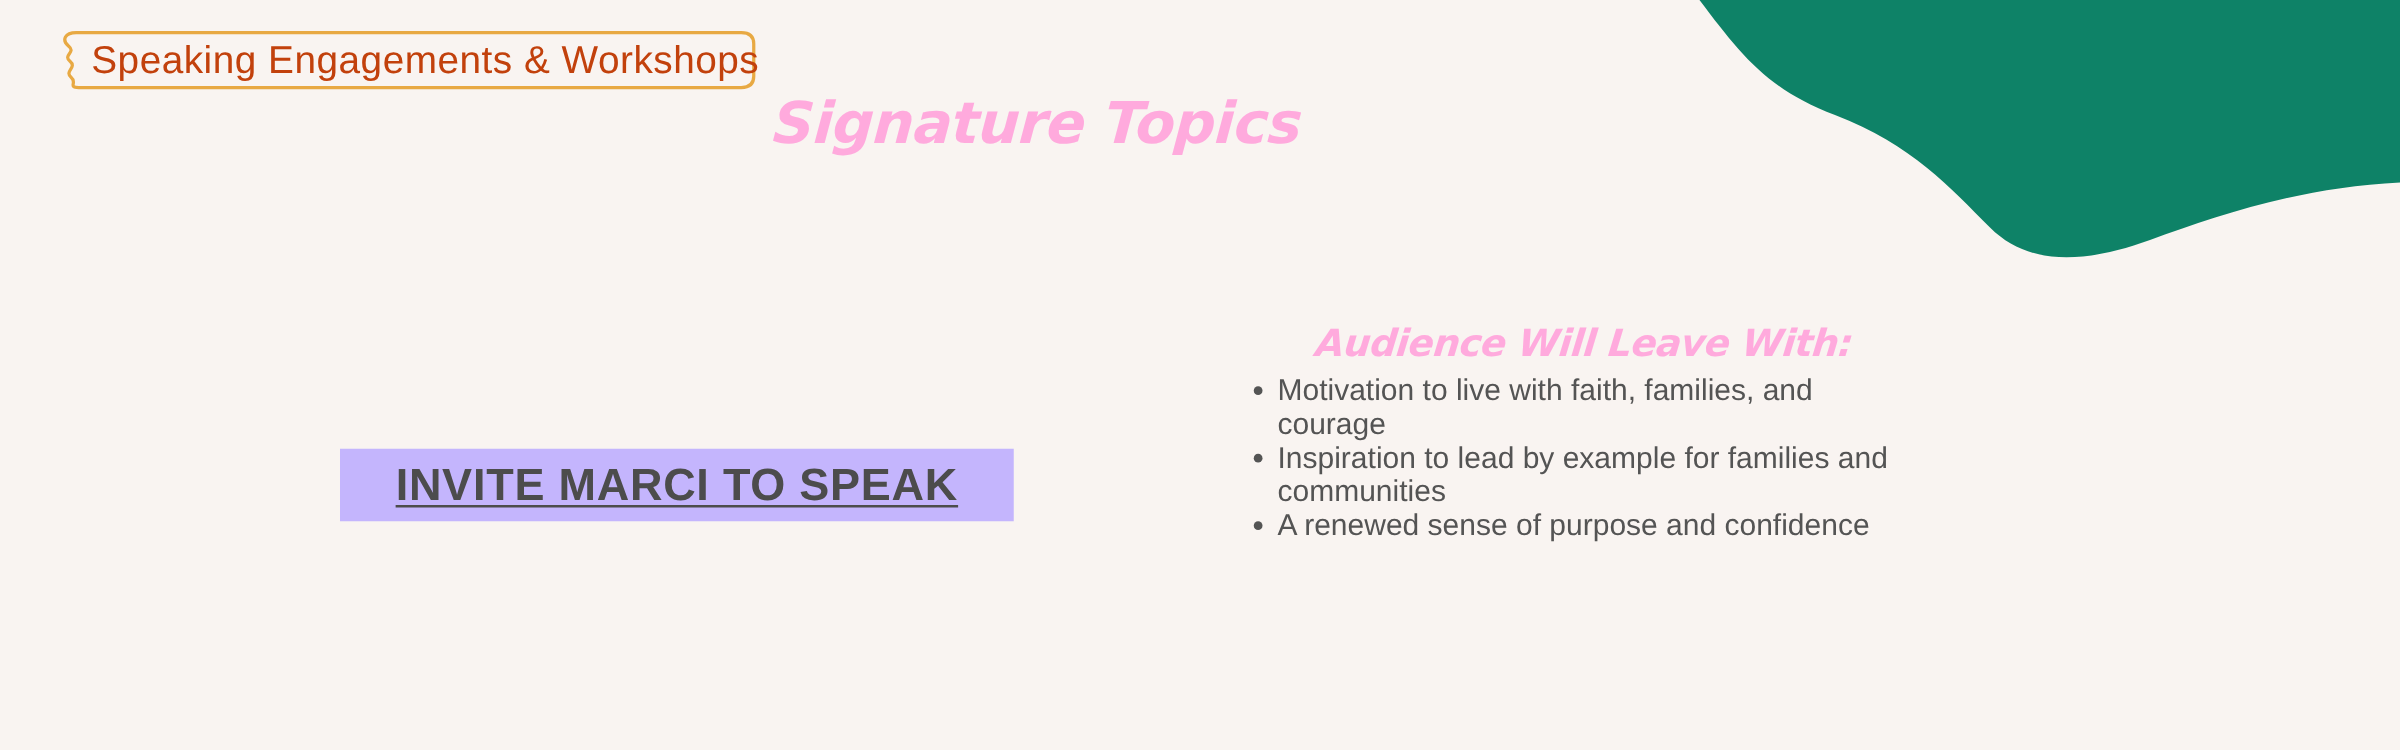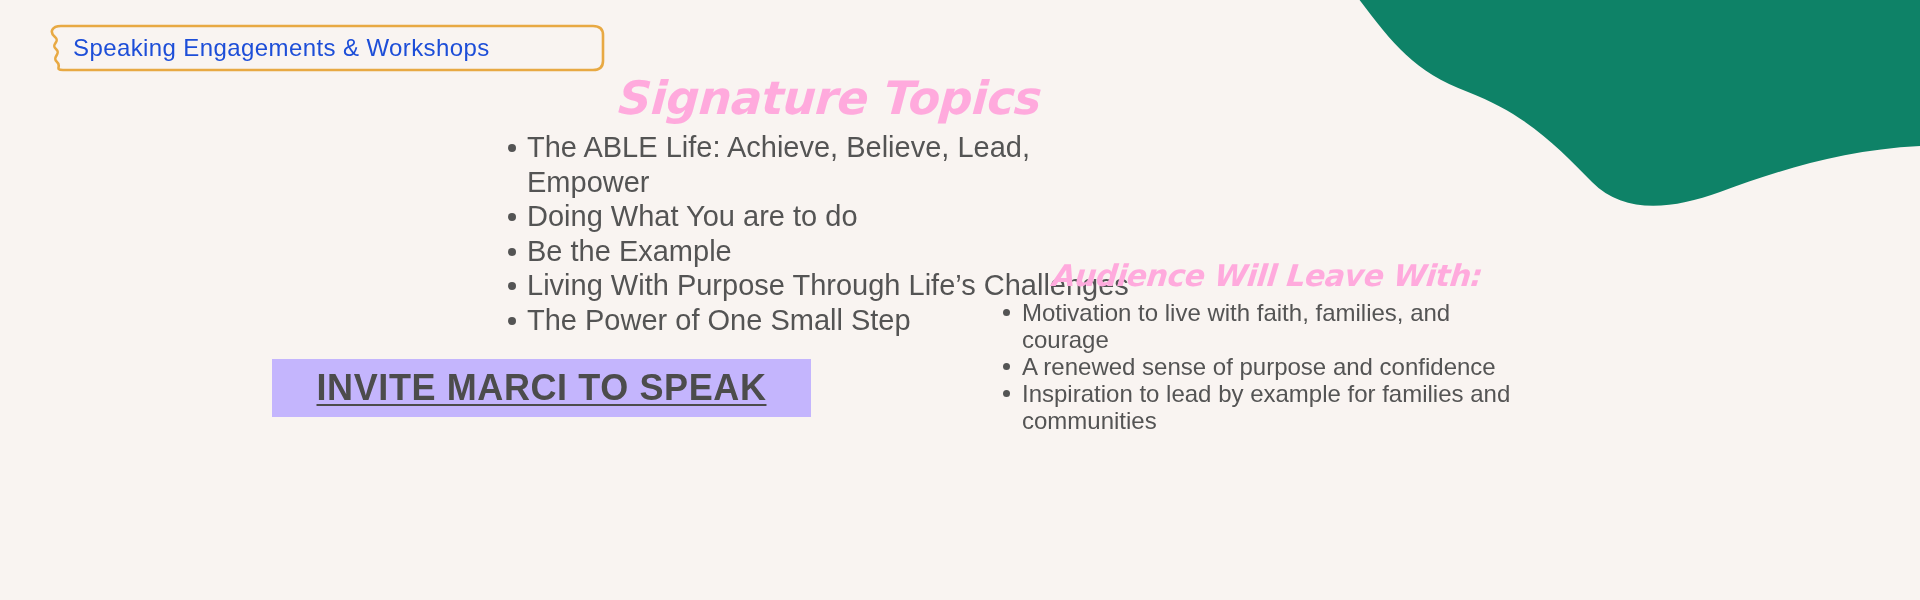--- a/index.html
+++ b/index.html
@@ -42,23 +42,23 @@
   #badge-frame {
     position: absolute;
     inset: 0;
   }
   #badge-label {
     position: absolute;
     left: 26px;
     top: 0;
     height: 56px;
     line-height: 56px;
-    font-size: 24px;
+    font-size: 31px;
     letter-spacing: 0.4px;
-    color: #1d4ed8;
+    color: #c2410c;
     white-space: nowrap;
   }
 
   
   #signature-block {
     position: absolute;
     left: 500px;
     top: 72px;
     width: 660px;
   }
@@ -183,35 +183,28 @@
                C 553 50, 556 47, 556 41
                L 556 15
                C 556 9, 553 6, 546 6
                Z" fill="none" stroke="#e8a943" stroke-width="2.6" stroke-linejoin="round" stroke-linecap="round"></path>
     </svg>
     <div id="badge-label">Speaking Engagements &amp; Workshops</div>
   </div>
 
   <div id="signature-block">
     <div id="signature-heading" class="script-heading">Signature Topics</div>
-    <ul id="signature-list" class="bullets">
-      <li>The ABLE Life: Achieve, Believe, Lead, Empower</li>
-      <li>Doing What You are to do</li>
-      <li>Be the Example</li>
-      <li>Living With Purpose Through Life’s Challenges</li>
-      <li>The Power of One Small Step</li>
-    </ul>
   </div>
 
   <div id="audience-block">
     <div id="audience-heading" class="script-heading">Audience Will Leave With:</div>
     <ul id="audience-list" class="bullets">
       <li>Motivation to live with faith, families, and courage</li>
+      <li>Inspiration to lead by example for families and communities</li>
       <li>A renewed sense of purpose and confidence</li>
-      <li>Inspiration to lead by example for families and communities</li>
     </ul>
   </div>
 
   <button id="cta-button">
     <span id="cta-label">INVITE MARCI TO SPEAK</span>
   </button>
 
 </div>
 
 </body></html>

